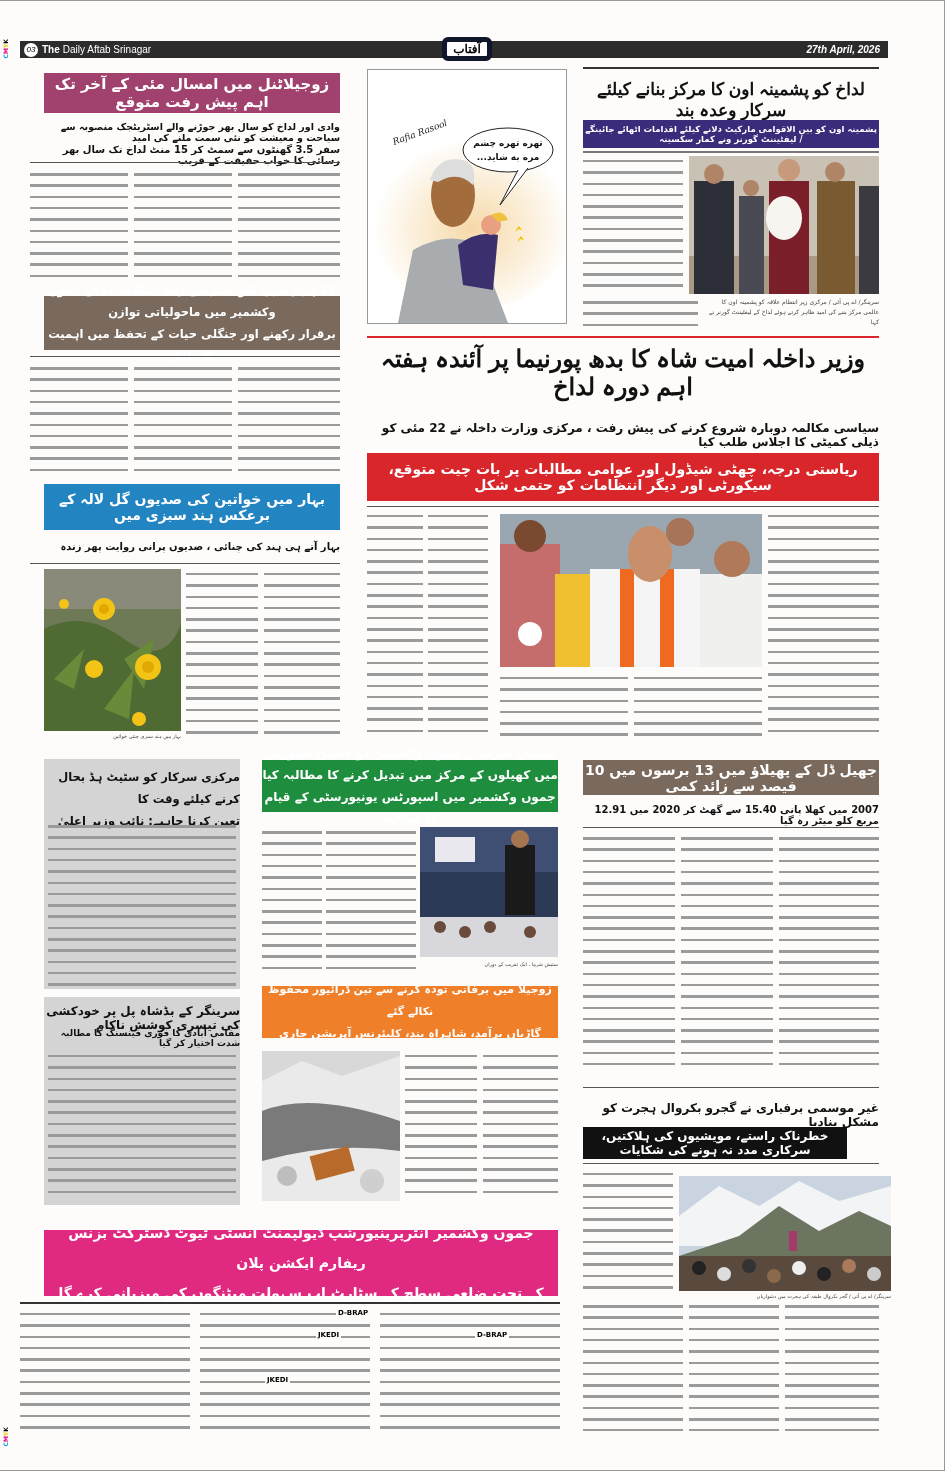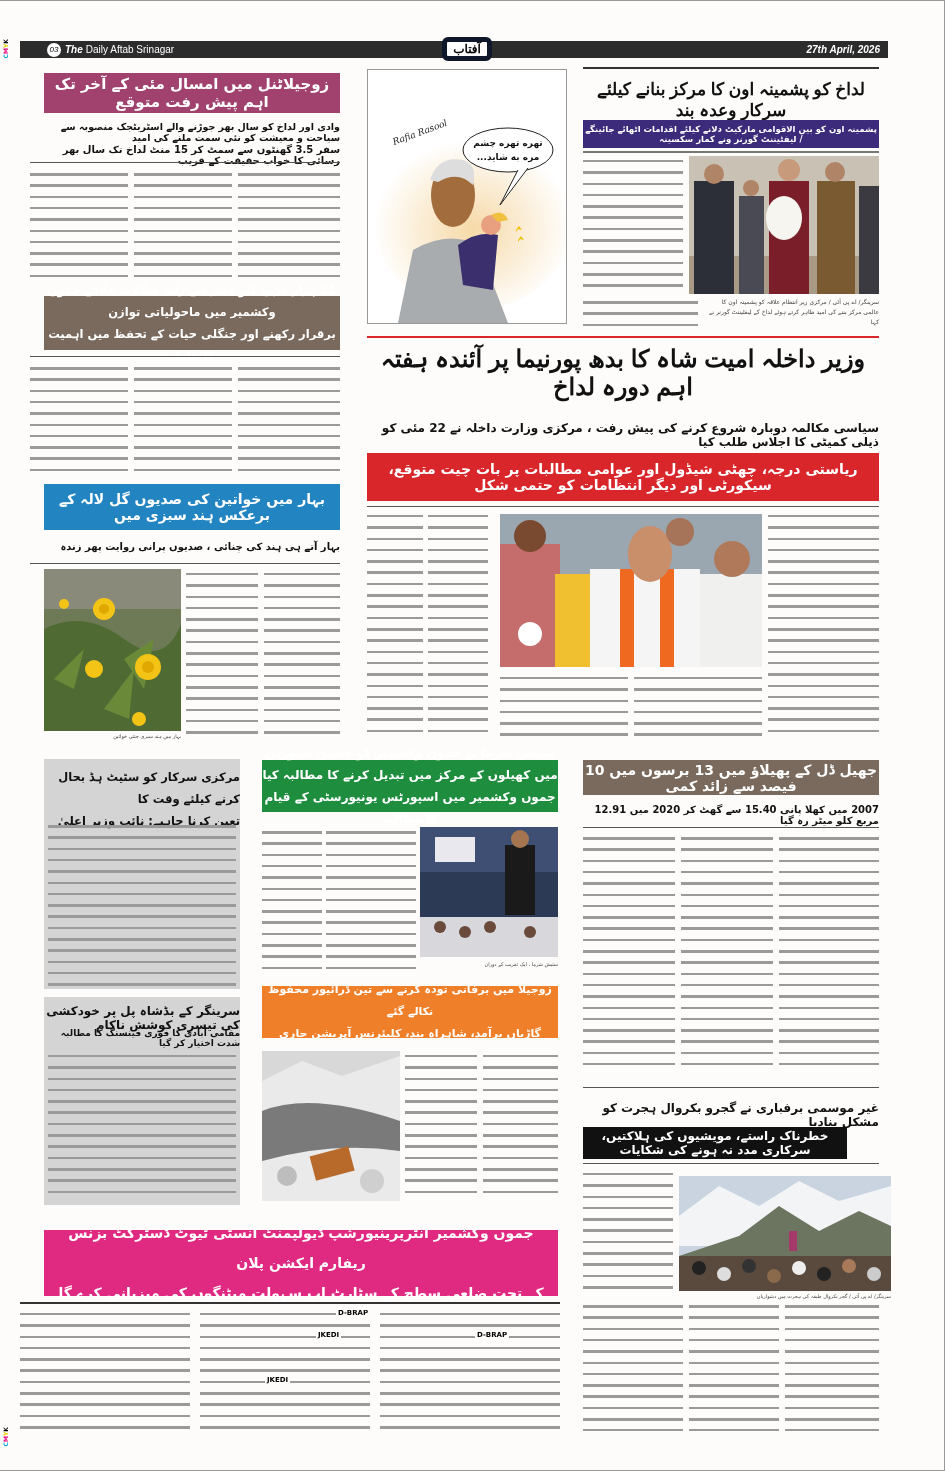--- a/index.html
+++ b/index.html
@@ -1,41 +1,41 @@
 <!DOCTYPE html>
 <html><head>
 <meta charset="utf-8">
 <style>
   * { box-sizing: border-box; margin: 0; padding: 0; }
   body { width: 945px; height: 1471px; background: #fdfcfa; font-family: "DejaVu Sans", sans-serif; position: relative; overflow: hidden; border-top: 1px solid #999; border-bottom: 1px solid #999; border-right: 1px solid #999;}
   .abs { position: absolute; }
   .masthead { left: 20px; top: 40px; width: 868px; height: 17px; background: #2c2c2c; color: #fff; display: flex; align-items: center; justify-content: space-between; padding: 0 8px 0 4px; font-family: "Liberation Sans", sans-serif; font-style: italic; font-weight: bold; font-size: 10px; }
   .page-no { display: inline-flex; align-items: center; justify-content: center; width: 14px; height: 14px; border-radius: 50%; background: #fff; color: #000; font-size: 8px; margin-right: 4px; font-style: italic;}
-  .masthead-left { display: flex; align-items: center; font-weight: normal; font-style: normal; font-size: 10px; margin-left: 23px; }
+  .masthead-left { display: flex; align-items: center; font-weight: normal; font-style: normal; font-size: 10px; }
   .logo { left: 442px; top: 36px; width: 50px; height: 24px; background: #fff; border: 5px solid #0f172a; border-radius: 6px; display: flex; align-items: center; justify-content: center; font-family: "DejaVu Serif", serif; font-size: 12px; font-weight: bold; color: #000; }
   .cmyk { left: 2px; font-size: 6px; writing-mode: vertical-rl; transform: rotate(180deg); font-weight: bold; letter-spacing: 0;}
   .cmyk span:nth-child(1){color:#00a0e0;} .cmyk span:nth-child(2){color:#e0007a;} .cmyk span:nth-child(3){color:#e8d000;} .cmyk span:nth-child(4){color:#000;}
   .urdu { direction: rtl; font-family: Liberation Sans, sans-serif; }
   .head-band { color: #fff; display: flex; align-items: center; justify-content: center; text-align: center; direction: rtl; font-family: "DejaVu Sans", sans-serif; font-weight: bold; }
   .sub { direction: rtl; text-align: right; color: #111; font-family: "DejaVu Sans", sans-serif; font-weight: bold; }
   .body-text { direction: rtl; font-size: 6px; line-height: 11.3px; color: #333; text-align: justify; overflow: hidden; background-image: repeating-linear-gradient(to bottom, transparent 0px, transparent 4px, #9a9a9a 4px, #9a9a9a 6.5px, transparent 6.5px, transparent 11.3px); }
   .rule { background: #555; height: 1px; }
   .photo { overflow: hidden; }
   .caption { direction: rtl; font-size: 5px; color: #444; }
 </style>
 </head>
 <body>
 
 <div class="abs cmyk" style="top:38px;"><span>C</span><span>M</span><span>Y</span><span>K</span></div>
 <div class="abs cmyk" style="top:1426px;"><span>C</span><span>M</span><span>Y</span><span>K</span></div>
 
 <div class="abs masthead">
   <div class="masthead-left">
     <span class="page-no">03</span>
-    <span style="font-style:italic;font-weight:bold;margin-right:3px;">The</span>
+    <span style="font-weight:bold;margin-right:3px;">The</span>
     <span>Daily Aftab Srinagar</span>
   </div>
   <span>27th April, 2026</span>
 </div>
 <div class="abs logo">آفتاب</div>
 
 <div class="abs head-band" style="left:44px;top:72px;width:296px;height:40px;background:#a0426d;font-size:15px;">زوجیلاٹنل میں امسال مئی کے آخر تک اہم پیش رفت متوقع</div>
 <div class="abs sub" style="left:30px;top:120px;width:310px;font-size:9.5px;">وادی اور لداخ کو سال بھر جوڑنے والے اسٹریٹجک منصوبہ سے سیاحت و معیشت کو نئی سمت ملنے کی امید</div>
 <div class="abs sub" style="left:30px;top:143px;width:310px;font-size:10px;">سفر 3.5 گھنٹوں سے سمٹ کر 15 منٹ لداخ تک سال بھر رسائی کا خواب حقیقت کے قریب</div>
 <div class="abs rule" style="left:30px;top:161px;width:310px;"></div>

